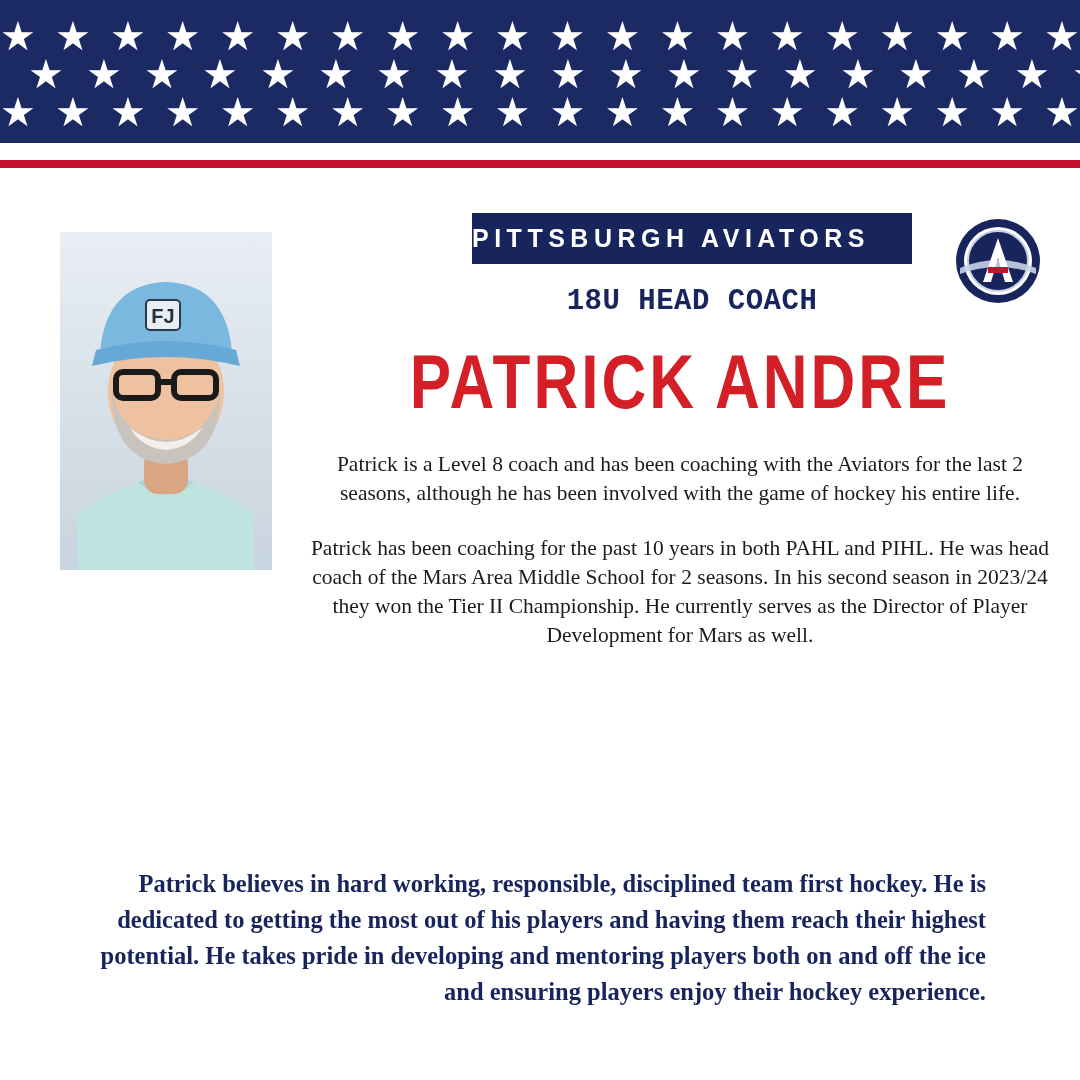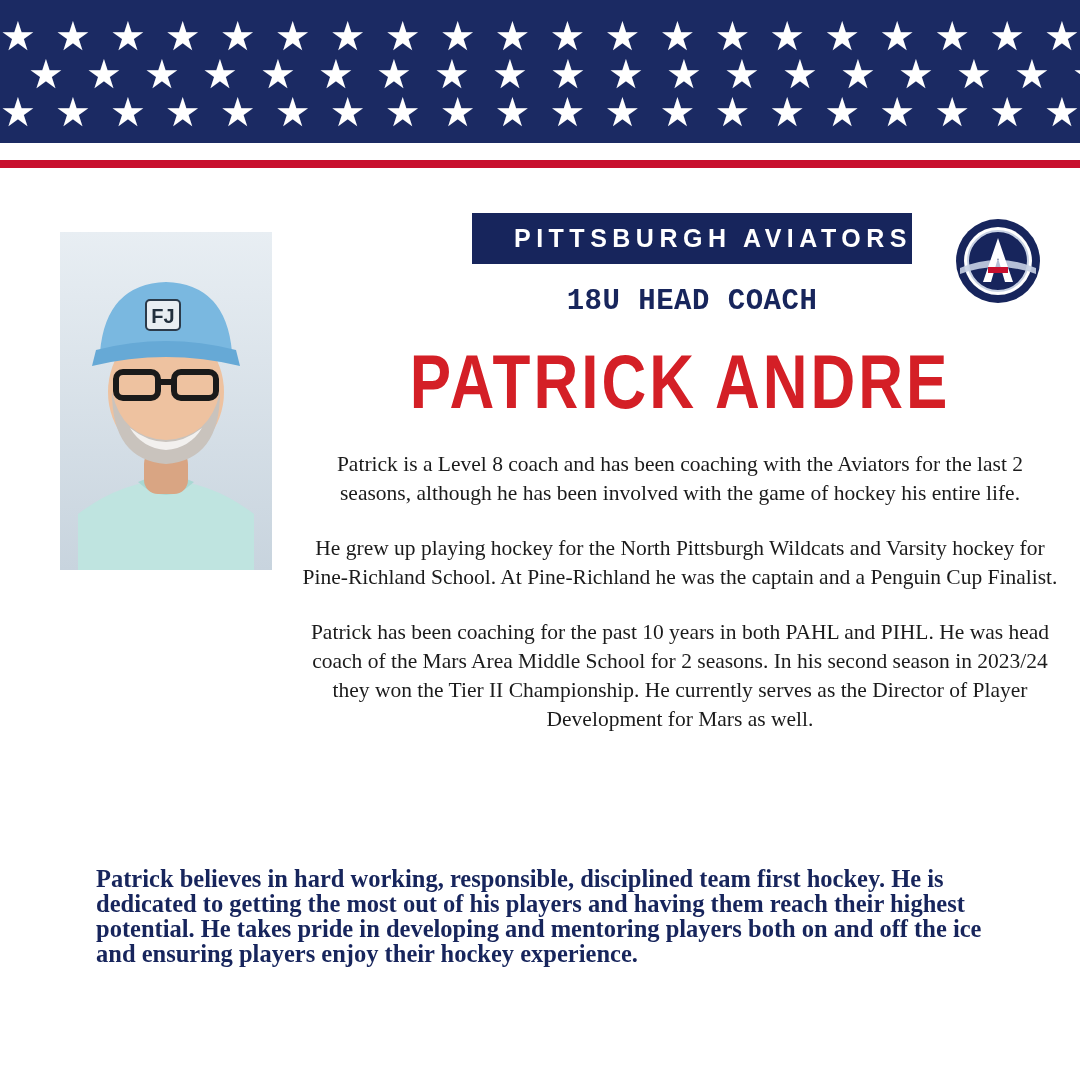--- a/index.html
+++ b/index.html
@@ -80,21 +80,21 @@
   
   .team-banner {
     position: absolute;
     left: 472px;
     top: 213px;
     width: 440px;
     height: 51px;
     background: #17255c;
     display: flex;
     align-items: center;
-    justify-content: flex-end;
+    justify-content: flex-start;
   }
   .team-banner-text {
     color: #ffffff;
     font-family: "Liberation Sans", sans-serif;
     font-weight: bold;
     font-size: 25px;
     letter-spacing: 5.5px;
     white-space: nowrap;
   }
 
@@ -152,26 +152,26 @@
     margin: 0 0 26px 0;
   }
   .bio p:last-child { margin-bottom: 0; }
 
   
   .closing {
     position: absolute;
     left: 96px;
     top: 866px;
     width: 890px;
-    text-align: left;
+    text-align: right;
     color: #17255c;
     font-family: "Liberation Serif", serif;
     font-weight: bold;
     font-size: 24.5px;
-    line-height: 25px;
+    line-height: 36px;
   }
 </style>
 </head>
 <body>
 
 <div class="page">
 
   <div class="star-banner">
     <div class="star-rows">
       <div class="star-row r1" style="padding-left: 0px; justify-content: space-between; padding-right: 10px;">
@@ -290,19 +290,18 @@
       <circle cx="43" cy="43" r="30" fill="#17255c"></circle>
       <path d="M5 50 Q43 34 81 50 L81 56 Q43 42 5 56 Z" fill="#c8d2e4" opacity="0.9"></path>
       <path d="M43 20 L58 64 L50 64 L43 40 L36 64 L28 64 Z" fill="#ffffff"></path>
       <rect x="33" y="49" width="20" height="6" fill="#c8102e"></rect>
       <circle cx="43" cy="43" r="30" fill="none" stroke="#c8d2e4" stroke-width="2"></circle>
     </svg>
   </div>
 
   <div class="bio">
     <p>Patrick is a Level 8 coach and has been coaching with the Aviators for the last 2 seasons, although he has been involved with the game of hockey his entire life.</p>
-    <p>He grew up playing hockey for the North Pittsburgh Wildcats and Varsity hockey for Pine-Richland School. At Pine-Richland he was the captain and a Penguin Cup Finalist.</p>
     <p>Patrick has been coaching for the past 10 years in both PAHL and PIHL. He was head coach of the Mars Area Middle School for 2 seasons. In his second season in 2023/24 they won the Tier II Championship. He currently serves as the Director of Player Development for Mars as well.</p>
   </div>
 
   <div class="closing">Patrick believes in hard working, responsible, disciplined team first hockey. He is dedicated to getting the most out of his players and having them reach their highest potential. He takes pride in developing and mentoring players both on and off the ice and ensuring players enjoy their hockey experience.</div>
 
 </div>
 
 </body></html>

